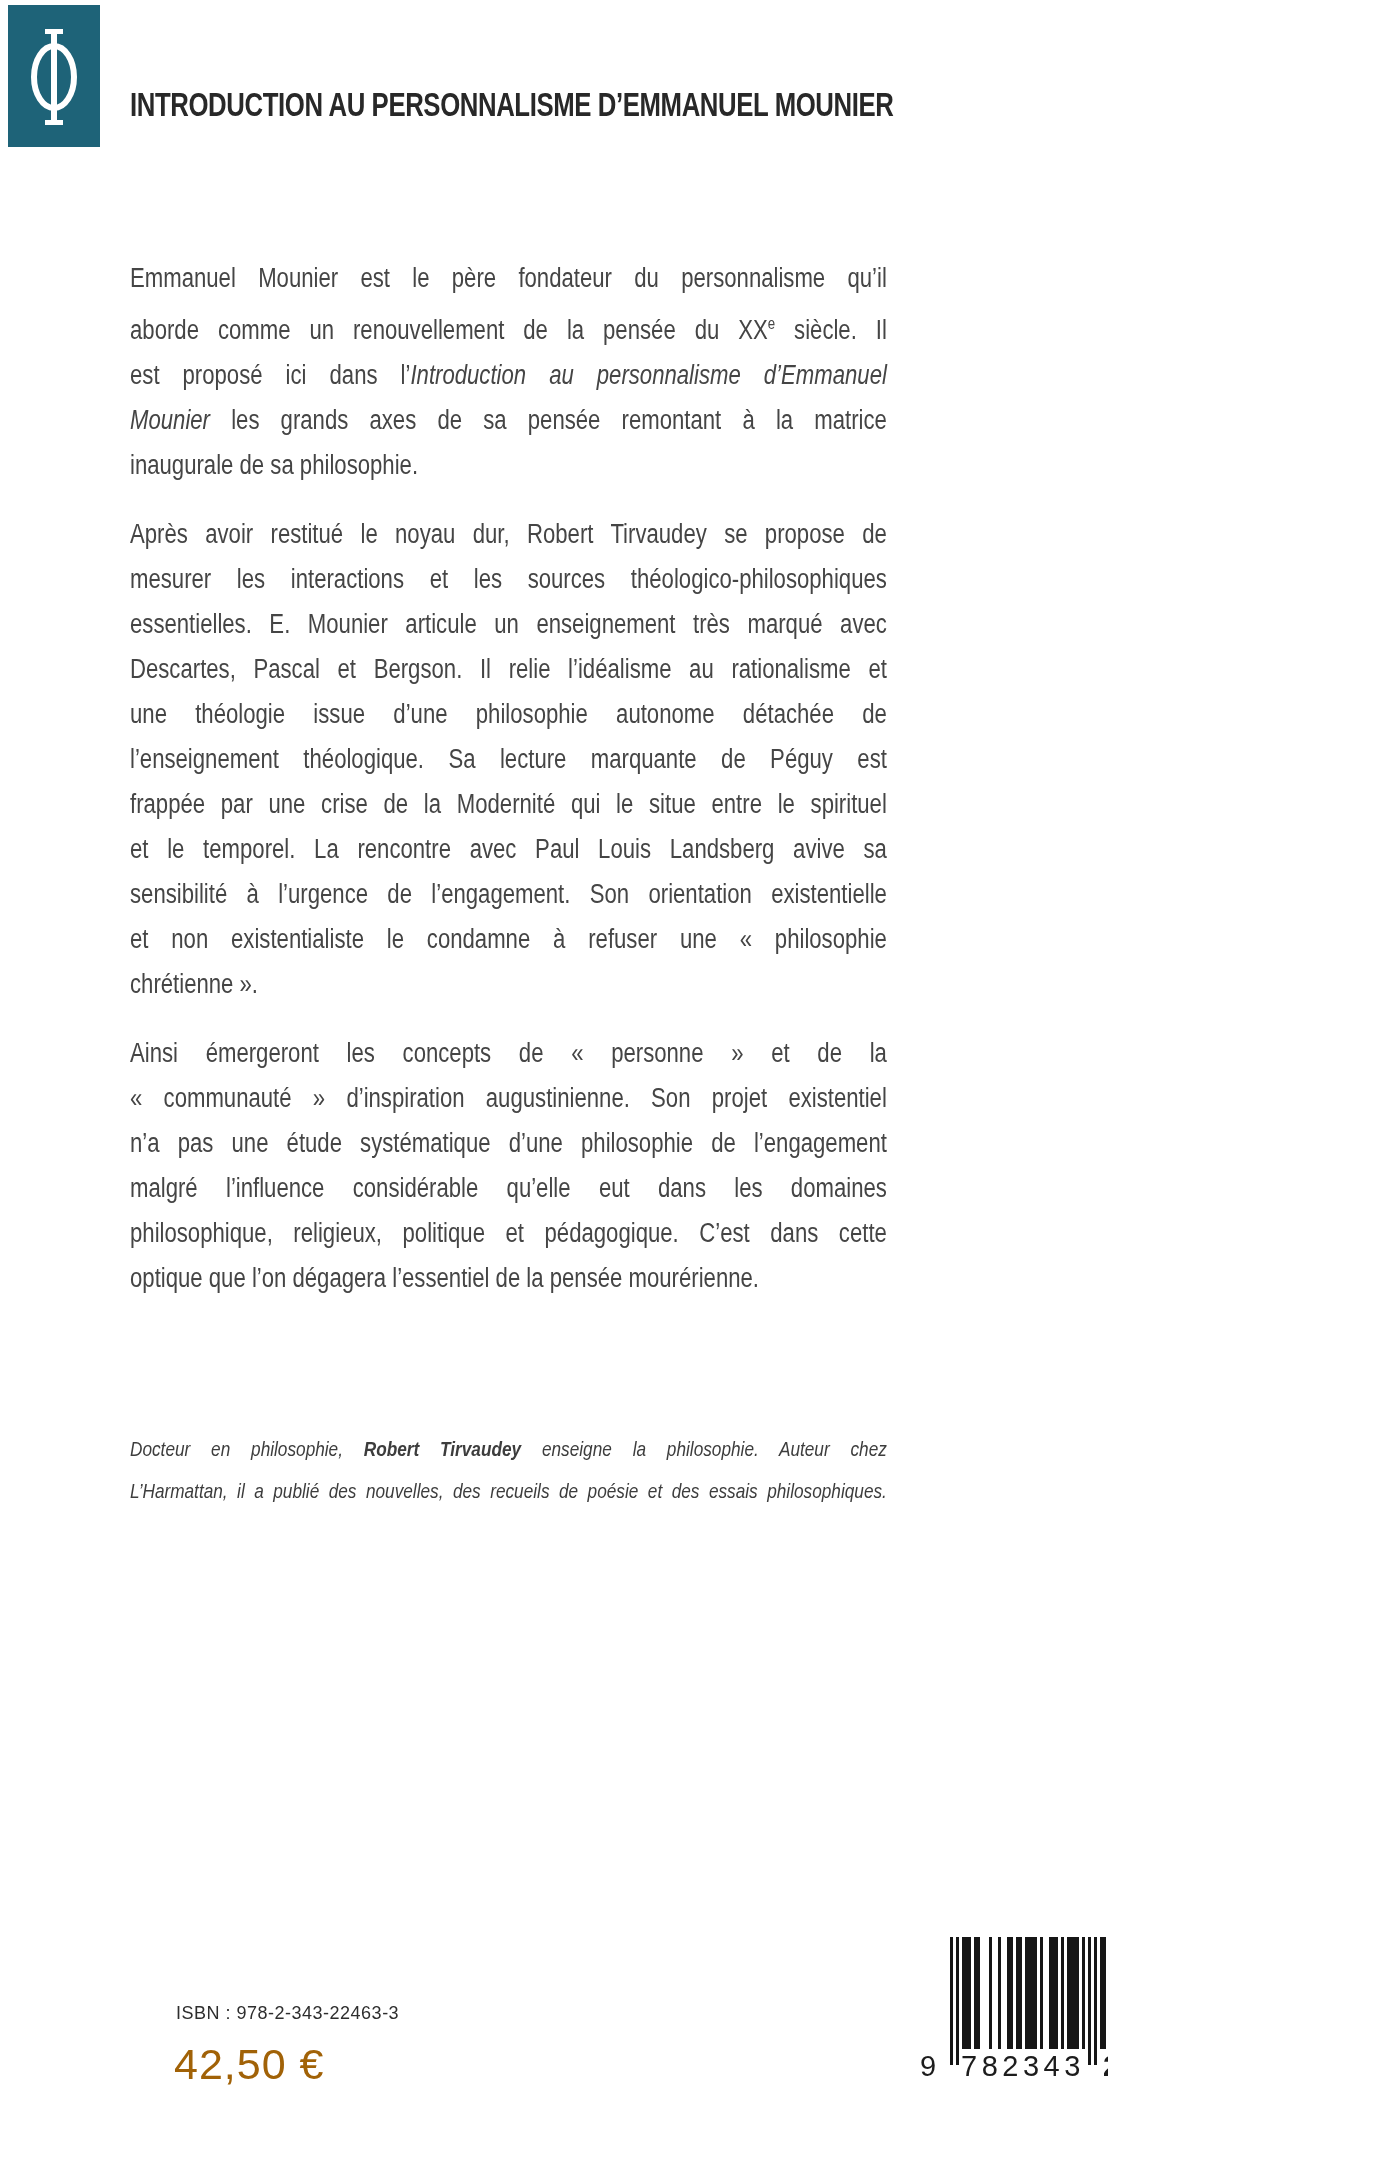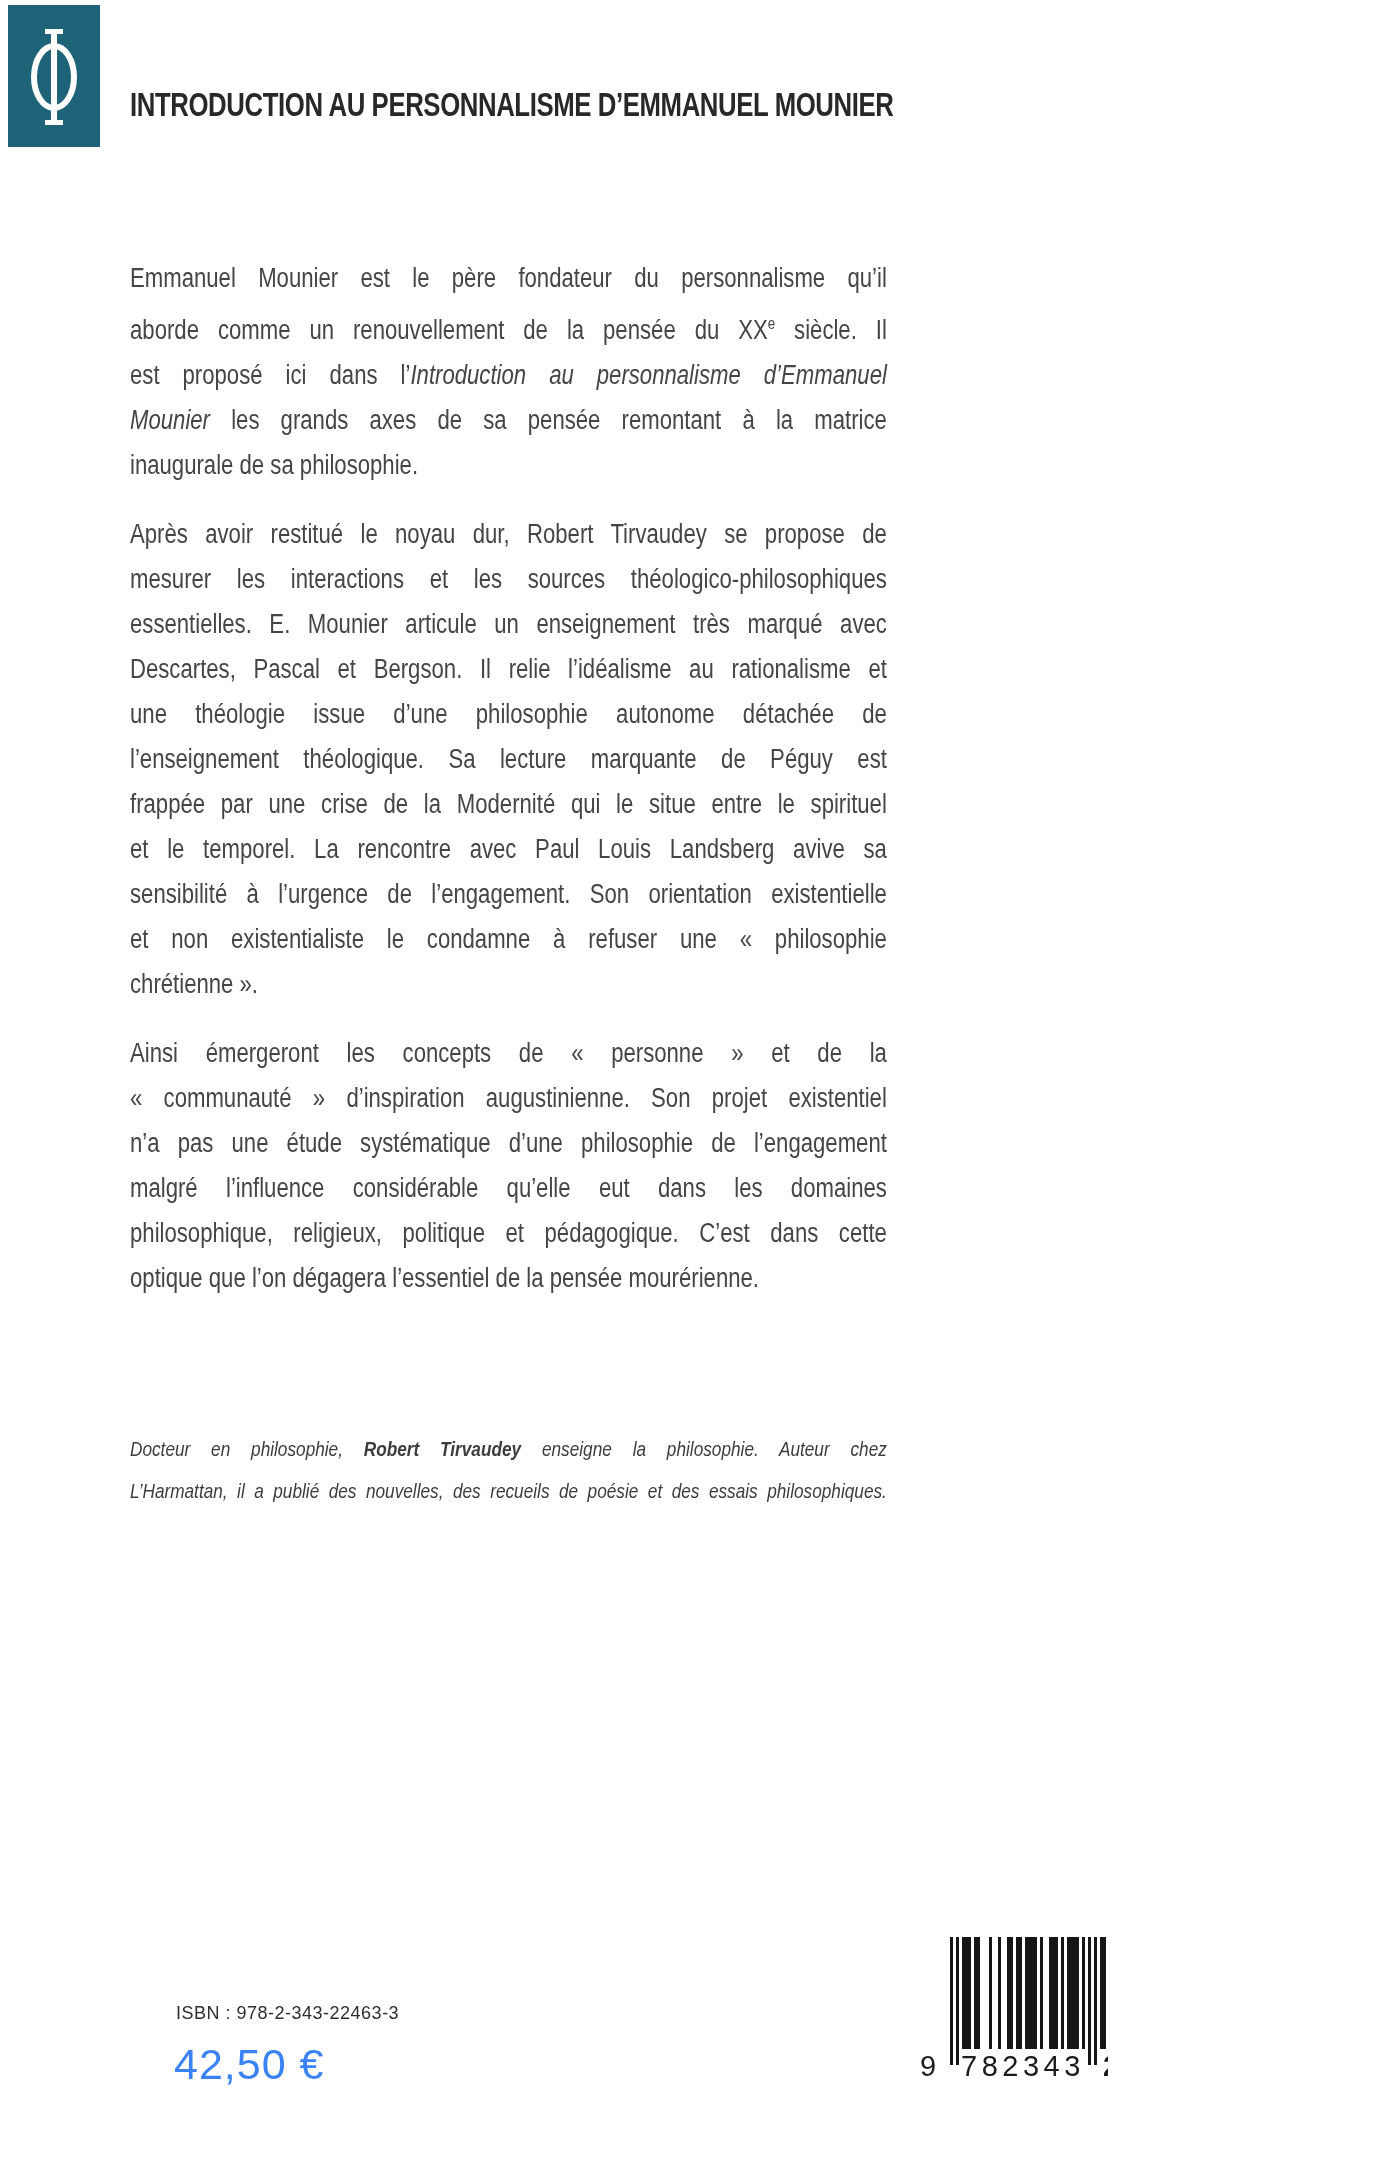--- a/index.html
+++ b/index.html
@@ -30,21 +30,21 @@
   .r-sup{font-size:0.6em;vertical-align:super;}
   
   .bio{
     position:absolute;left:130px;top:1428px;width:923px;
     transform:scaleX(0.82);transform-origin:0 0;
     font-style:italic;font-size:21px;color:#3d3d3d;
   }
   .bio .tline{line-height:42px;}
   
   .isbn{position:absolute;left:176px;top:2003px;font-size:18px;color:#2e2e2e;letter-spacing:0.5px;}
-  .price{position:absolute;left:174px;top:2040px;font-size:43px;color:#3b82f6;letter-spacing:1px;}
+  .price{position:absolute;left:174px;top:2040px;font-size:43px;color:#a16207;letter-spacing:1px;}
   
   .barcode{position:absolute;left:950px;top:1937px;width:288px;height:150px;background:#fff;}
   .bars{position:absolute;left:0;top:0;width:285px;height:130px;}
   .bar{position:absolute;top:0;width:3px;height:112px;background:#161616;}
   .bar.tall{height:128px;}
   .bdigit{position:absolute;top:113px;font-size:29px;color:#1c1c1c;font-family:"Liberation Sans",sans-serif;}
   .bdigit.first{left:-30px;letter-spacing:0;}
   .bdigit.left{left:11px;letter-spacing:4.5px;}
   .bdigit.right{left:153px;letter-spacing:4.5px;font-weight:bold;}
   

